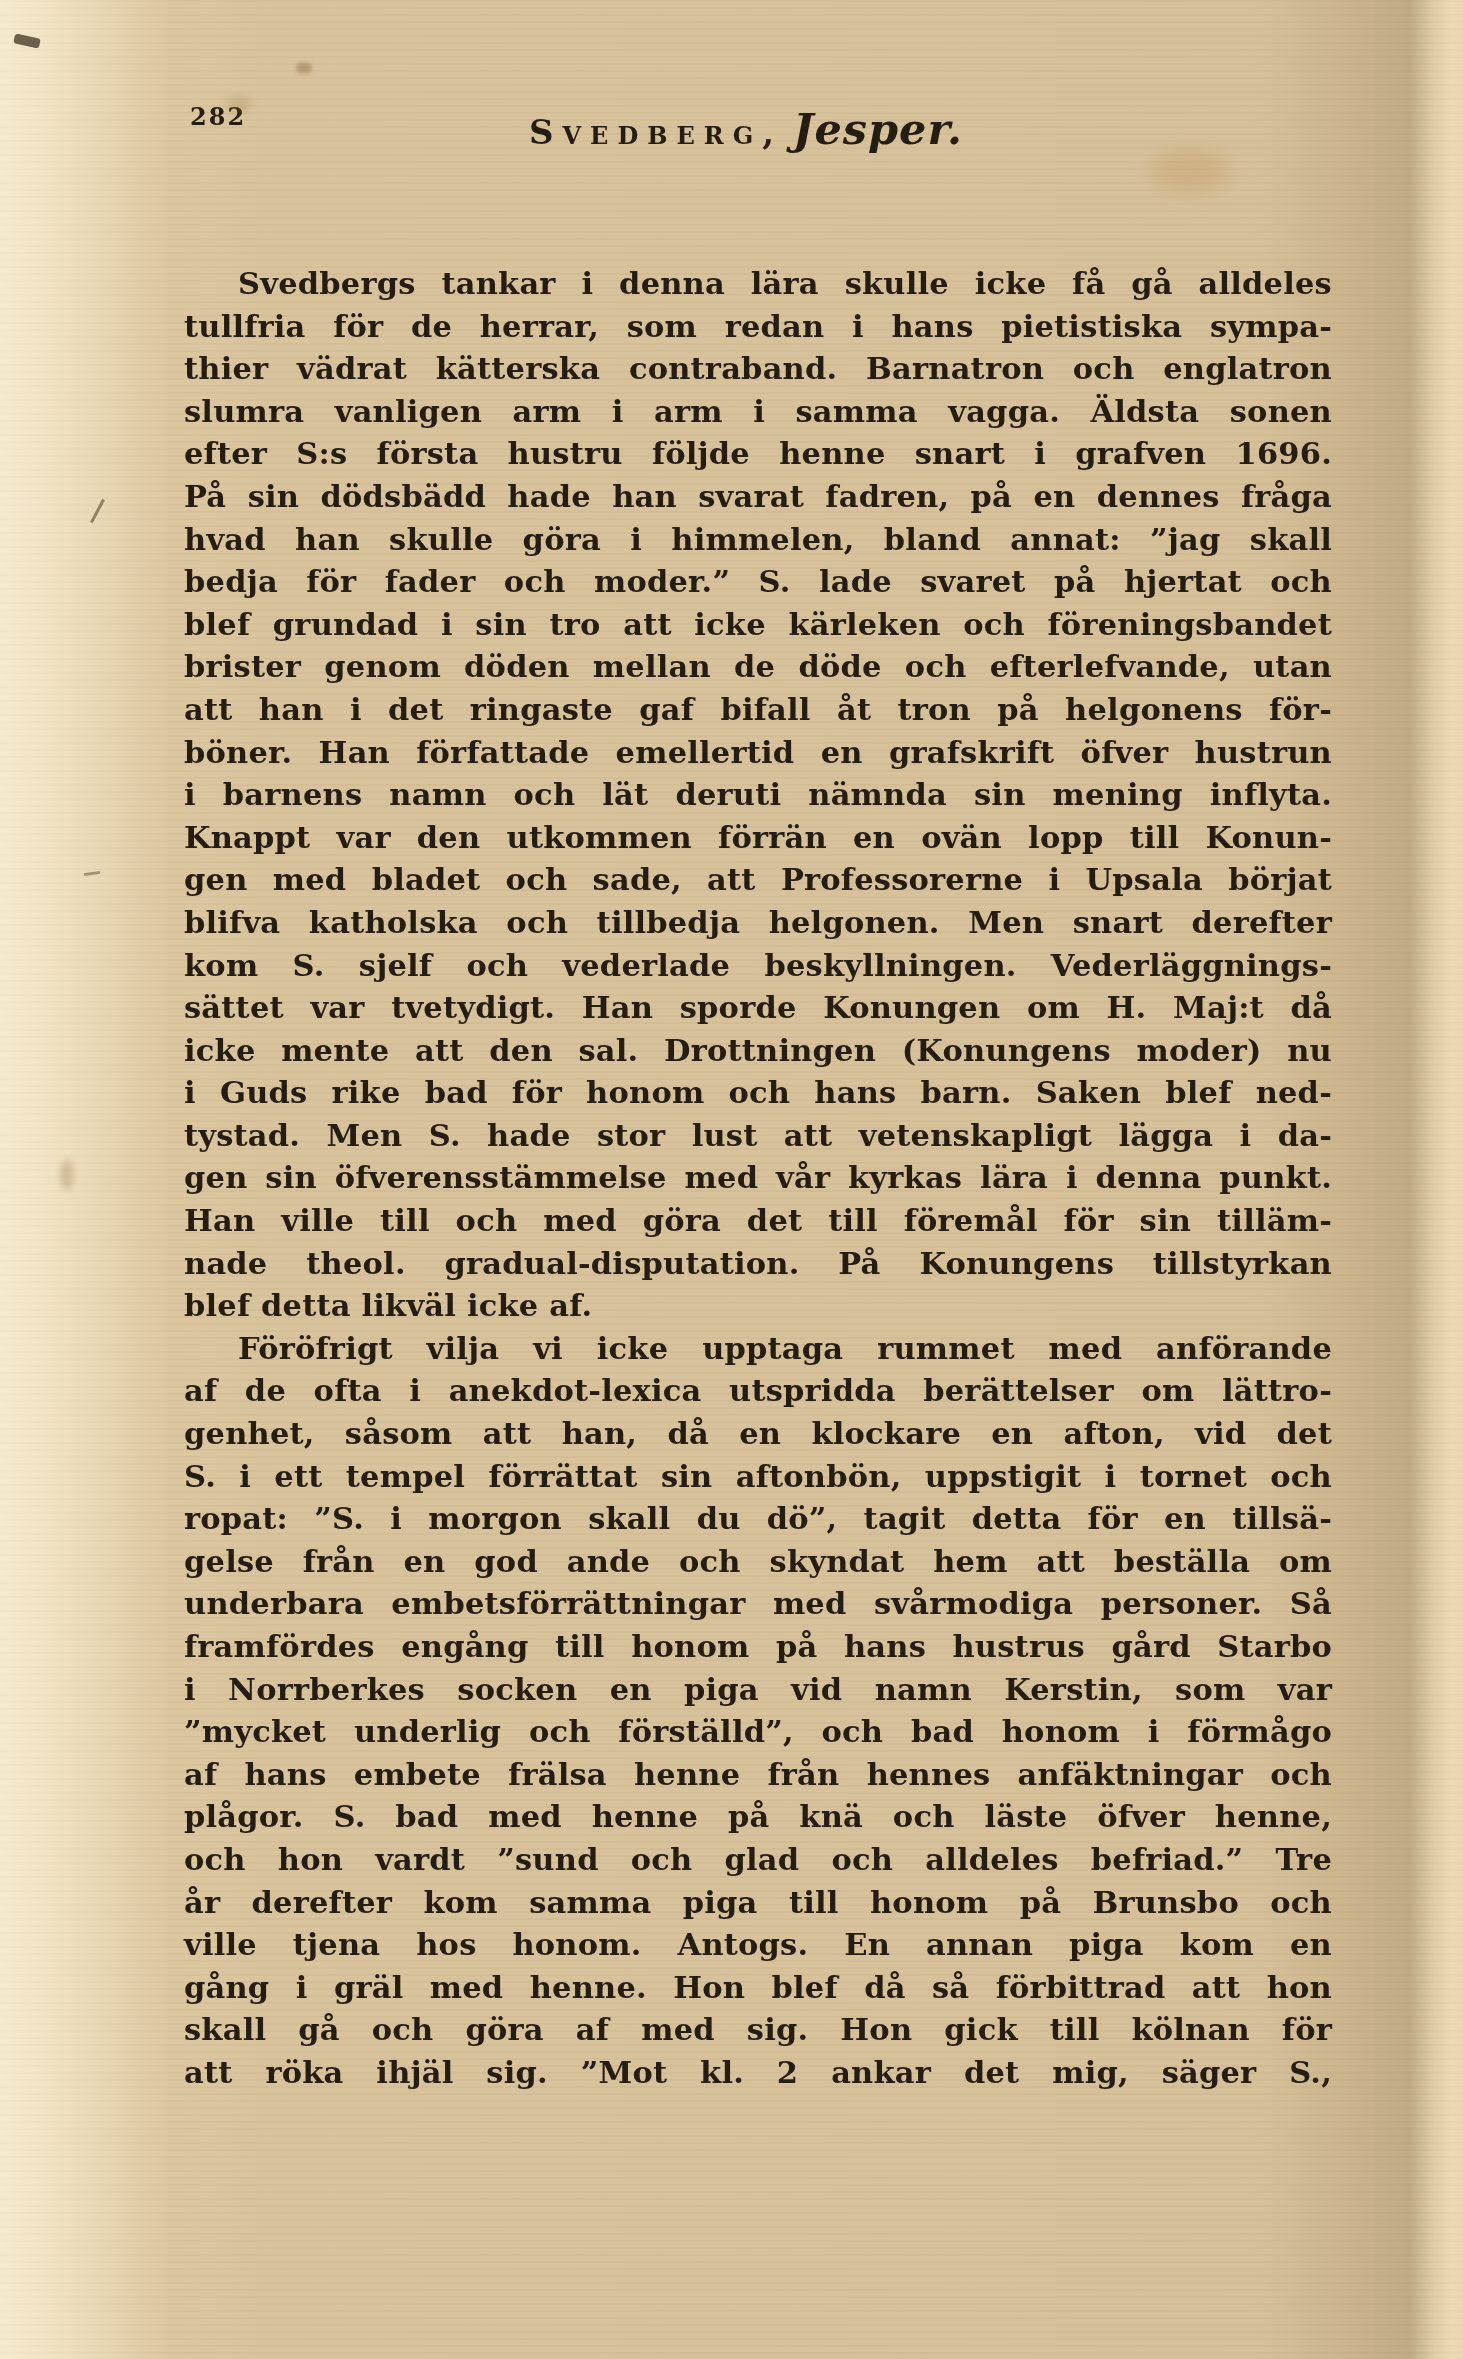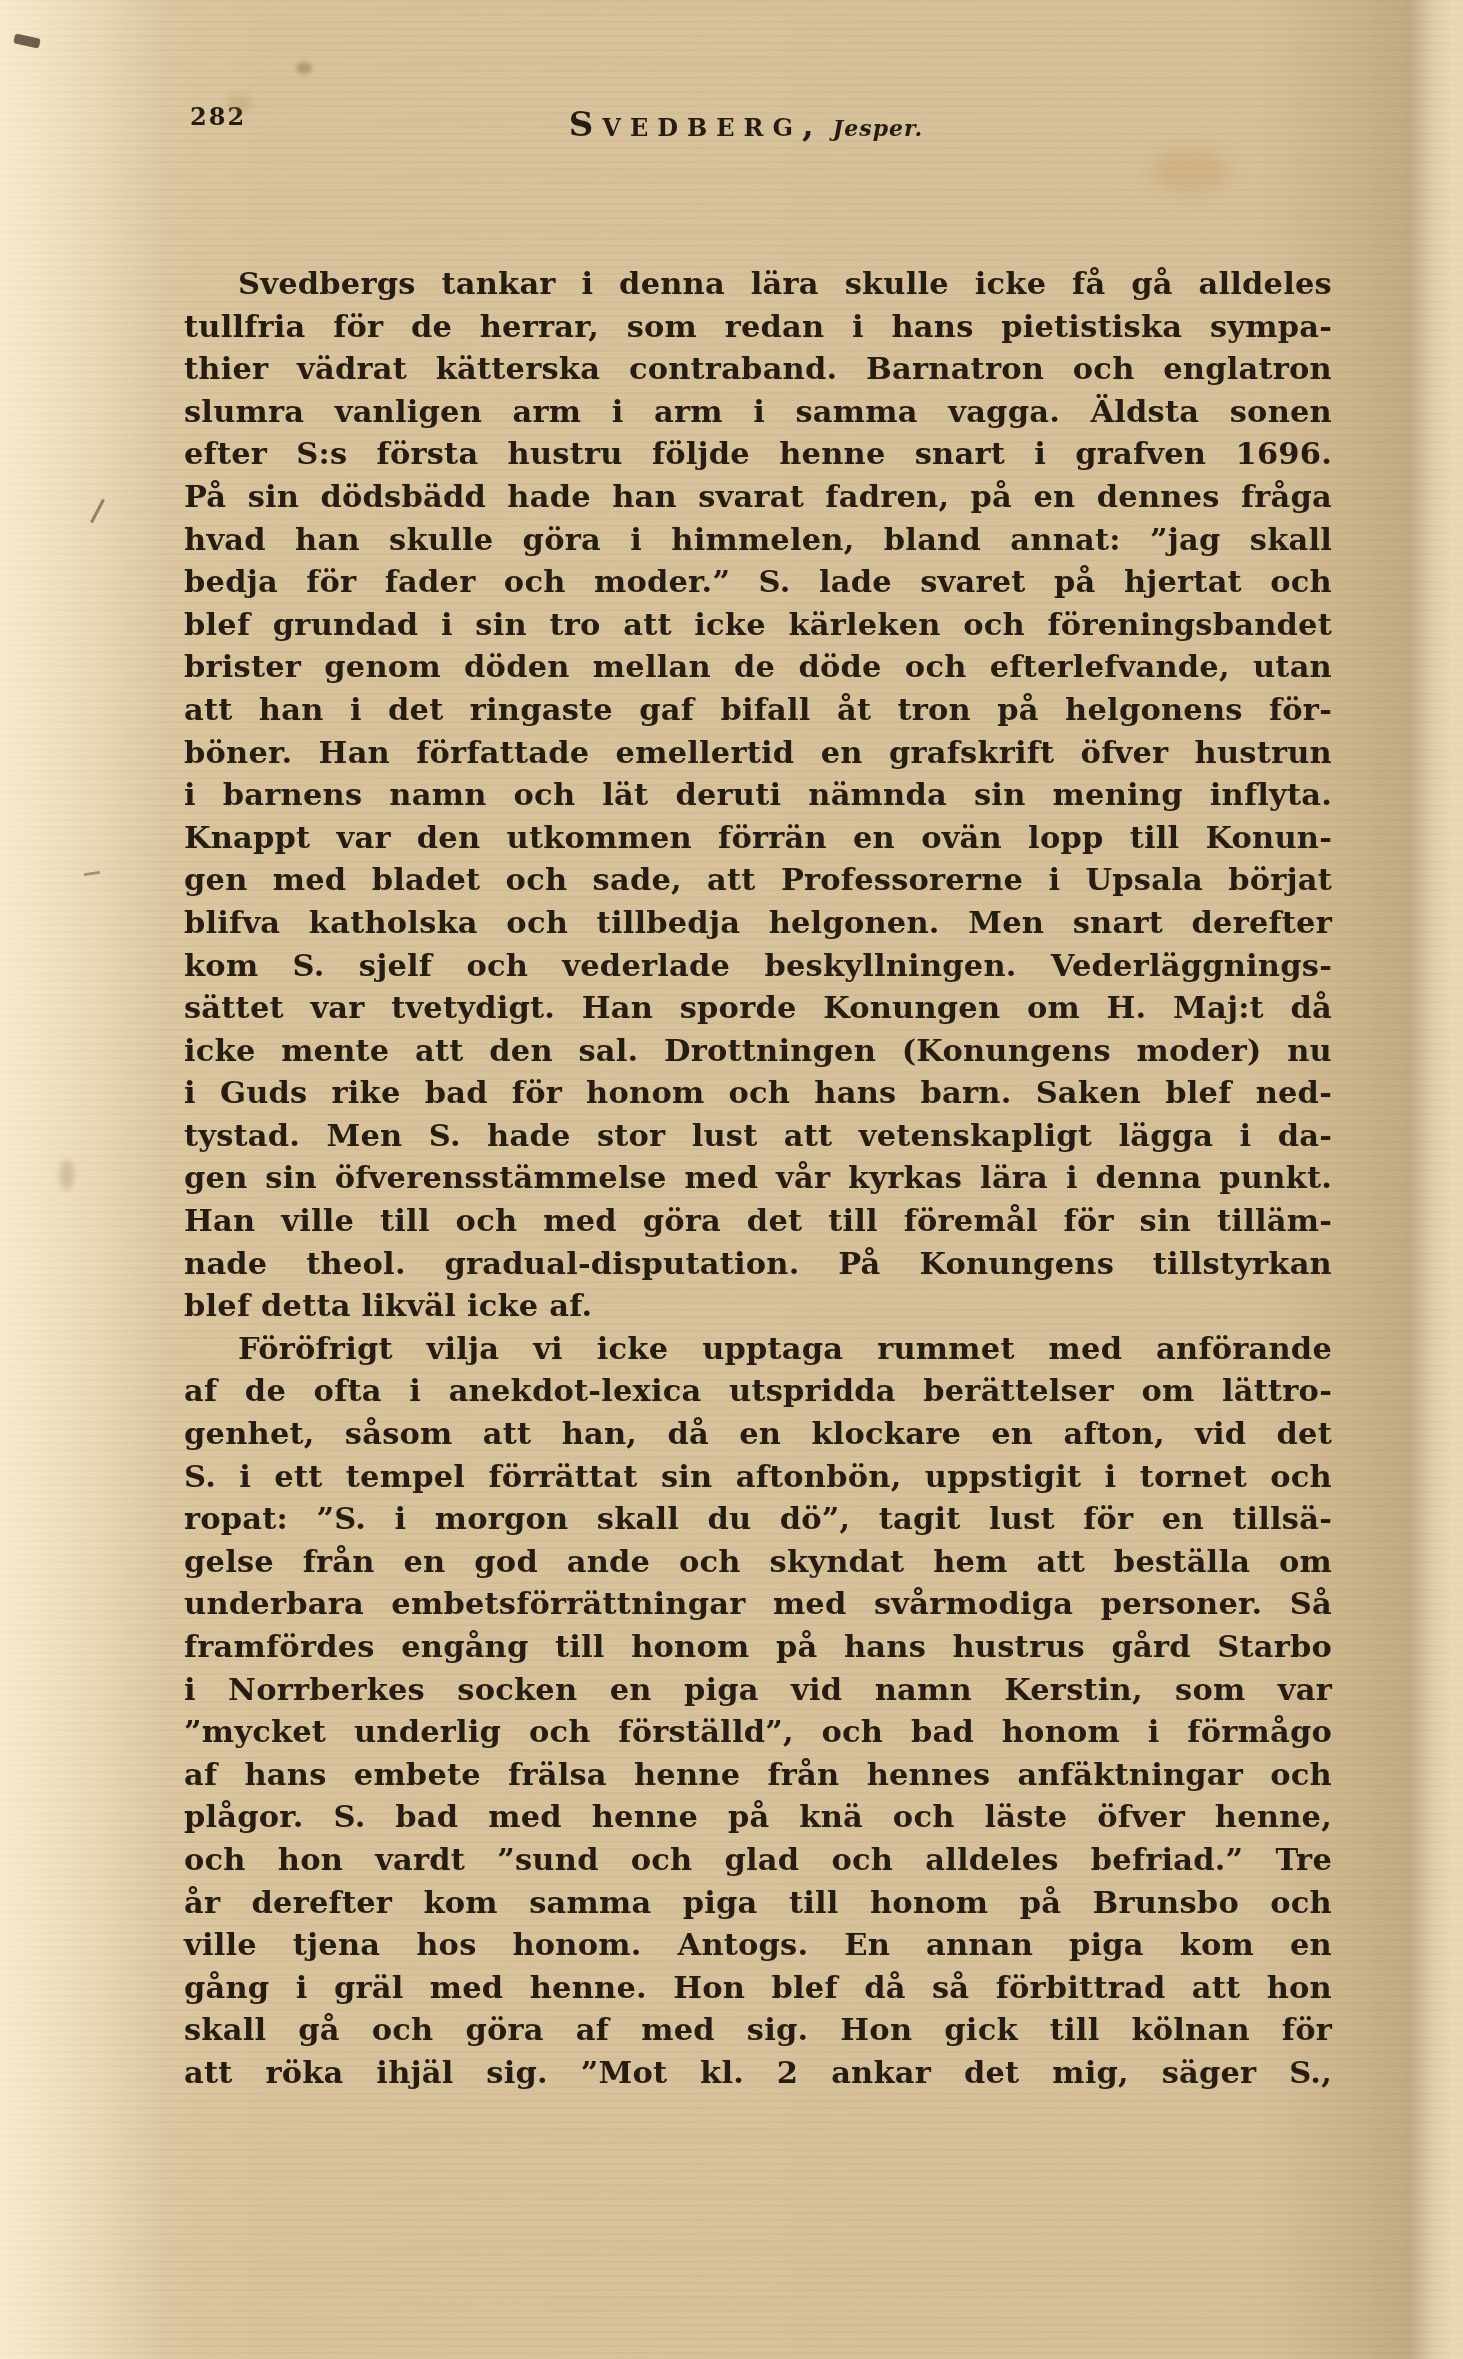--- a/index.html
+++ b/index.html
@@ -49,21 +49,21 @@
   }
   .running-title {
     position:absolute; left:0; right:0; top:2px; text-align:center;
     white-space:nowrap;
   }
   .rt-caps {
     font-variant: small-caps;
     font-size:34px; font-weight:700; letter-spacing:9px;
   }
   .rt-italic {
-    font-style: italic; font-weight:700; font-size:22px; letter-spacing:1px;
+    font-style: italic; font-weight:700; font-size:43px; letter-spacing:1px;
     margin-left:10px;
   }
   .text-block {
     position:absolute; top:262px; left:172px; width:1148px;margin-left:12px;
   }
   .line {
     height:42.6px; line-height:42.6px;
     font-size:30.5px; font-weight:700;
     text-align: justify; text-align-last: justify;
     white-space: nowrap;
@@ -116,21 +116,21 @@
       <div class="line">i Guds rike bad för honom och hans barn.  Saken blef ned-</div>
       <div class="line">tystad.  Men S. hade stor lust att vetenskapligt lägga i da-</div>
       <div class="line">gen sin öfverensstämmelse med vår kyrkas lära i denna punkt.</div>
       <div class="line">Han ville till och med göra det till föremål för sin tilläm-</div>
       <div class="line">nade theol. gradual-disputation.  På Konungens tillstyrkan</div>
       <div class="line flush">blef detta likväl icke af.</div>
       <div class="line indent">Föröfrigt vilja vi icke upptaga rummet med anförande</div>
       <div class="line">af de ofta i anekdot-lexica utspridda berättelser om lättro-</div>
       <div class="line">genhet, såsom att han, då en klockare en afton, vid det</div>
       <div class="line">S. i ett tempel förrättat sin aftonbön, uppstigit i tornet och</div>
-      <div class="line">ropat: ”S. i morgon skall du dö”, tagit lust för en tillsä-</div>
+      <div class="line">ropat: ”S. i morgon skall du dö”, tagit detta för en tillsä-</div>
       <div class="line">gelse från en god ande och skyndat hem att beställa om</div>
       <div class="line">underbara embetsförrättningar med svårmodiga personer.  Så</div>
       <div class="line">framfördes engång till honom på hans hustrus gård Starbo</div>
       <div class="line">i Norrberkes socken en piga vid namn Kerstin, som var</div>
       <div class="line">”mycket underlig och förställd”, och bad honom i förmågo</div>
       <div class="line">af hans embete frälsa henne från hennes anfäktningar och</div>
       <div class="line">plågor.  S. bad med henne på knä och läste öfver henne,</div>
       <div class="line">och hon vardt ”sund och glad och alldeles befriad.”  Tre</div>
       <div class="line">år derefter kom samma piga till honom på Brunsbo och</div>
       <div class="line">ville tjena hos honom.  Antogs.  En annan piga kom en</div>

